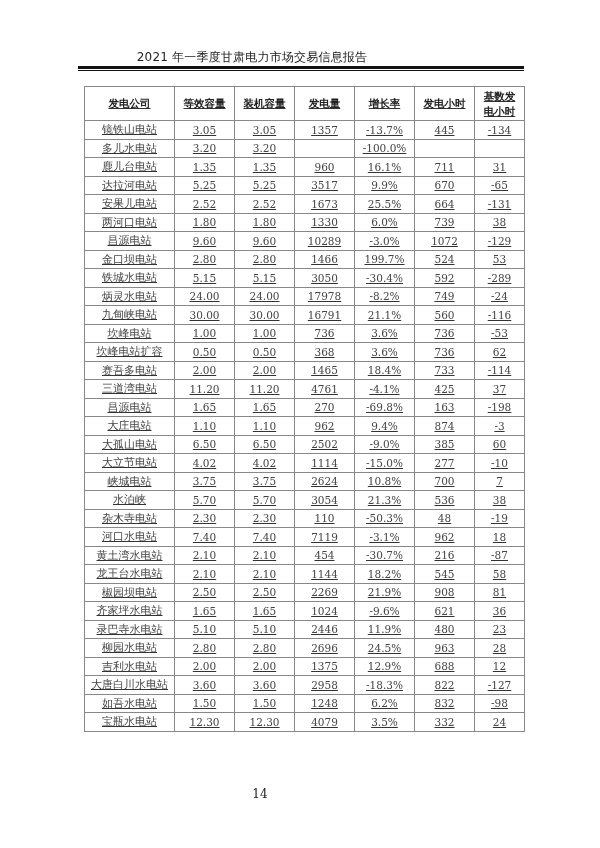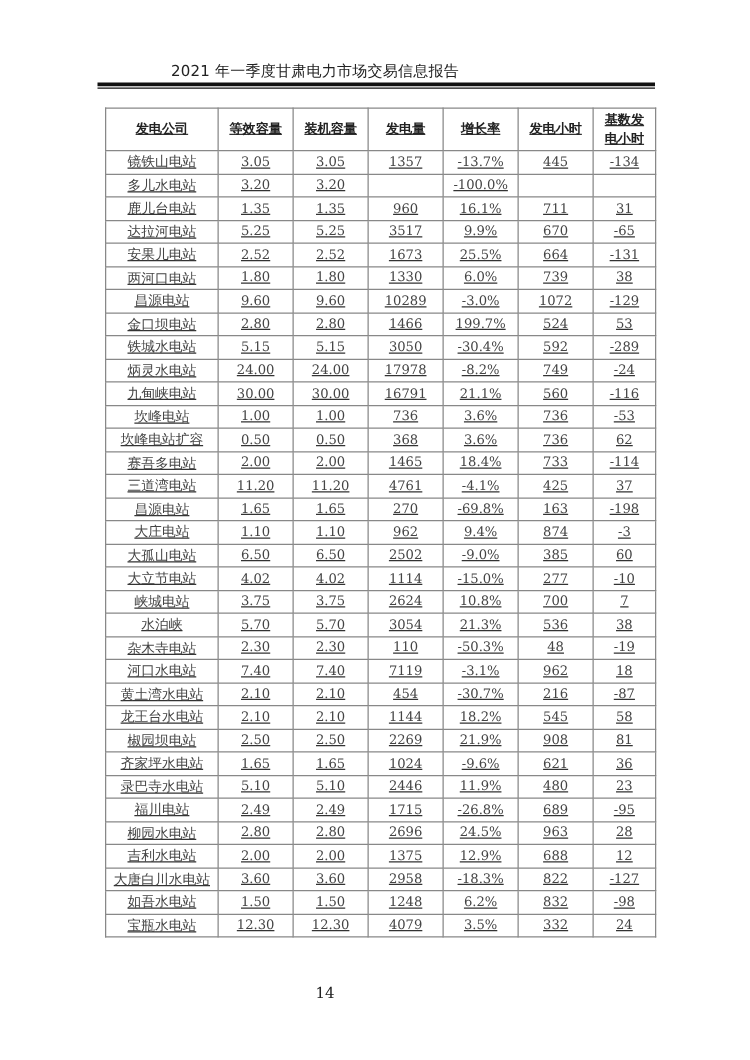--- a/index.html
+++ b/index.html
@@ -289,29 +289,20 @@
       <tr>
         <td class="name">录巴寺水电站</td>
         <td>5.10</td>
         <td>5.10</td>
         <td>2446</td>
         <td>11.9%</td>
         <td>480</td>
         <td>23</td>
       </tr>
       <tr>
-        <td class="name">福川电站</td>
-        <td>2.49</td>
-        <td>2.49</td>
-        <td>1715</td>
-        <td>-26.8%</td>
-        <td>689</td>
-        <td>-95</td>
-      </tr>
-      <tr>
         <td class="name">柳园水电站</td>
         <td>2.80</td>
         <td>2.80</td>
         <td>2696</td>
         <td>24.5%</td>
         <td>963</td>
         <td>28</td>
       </tr>
       <tr>
         <td class="name">吉利水电站</td>

